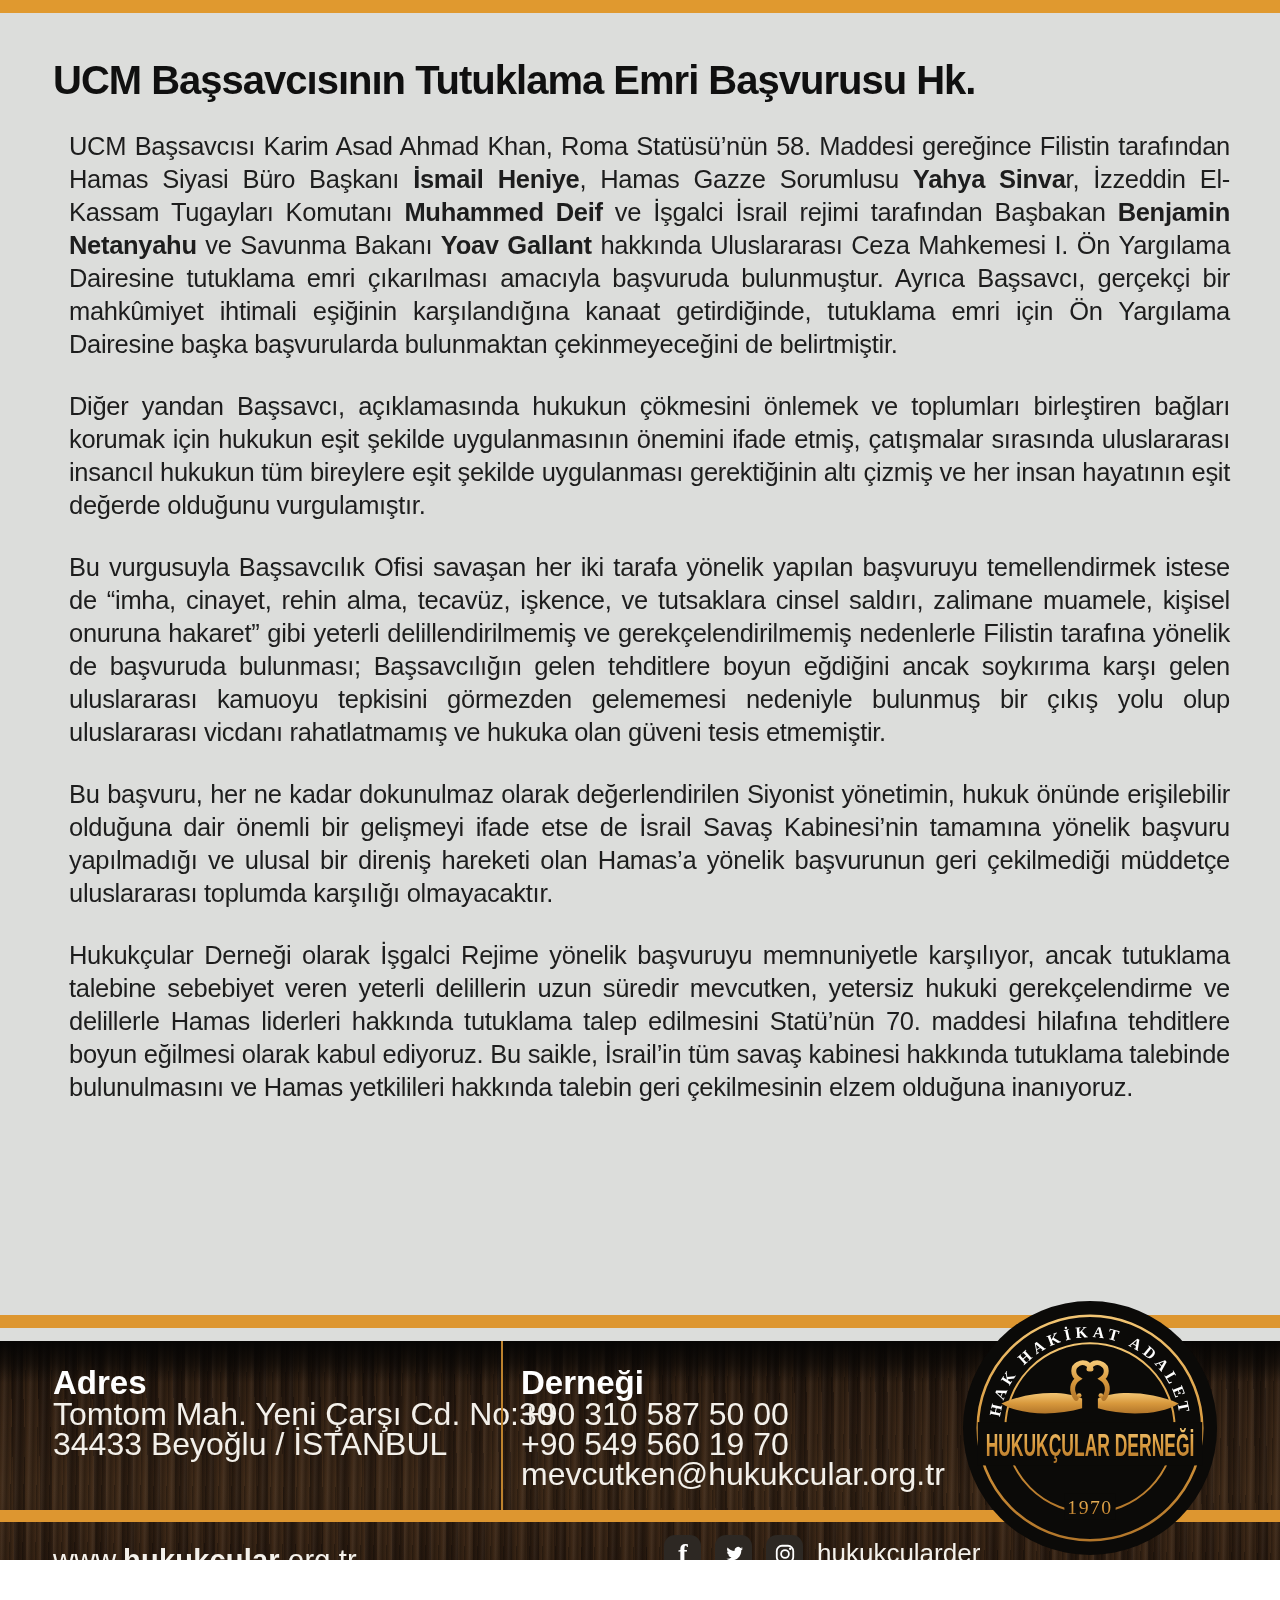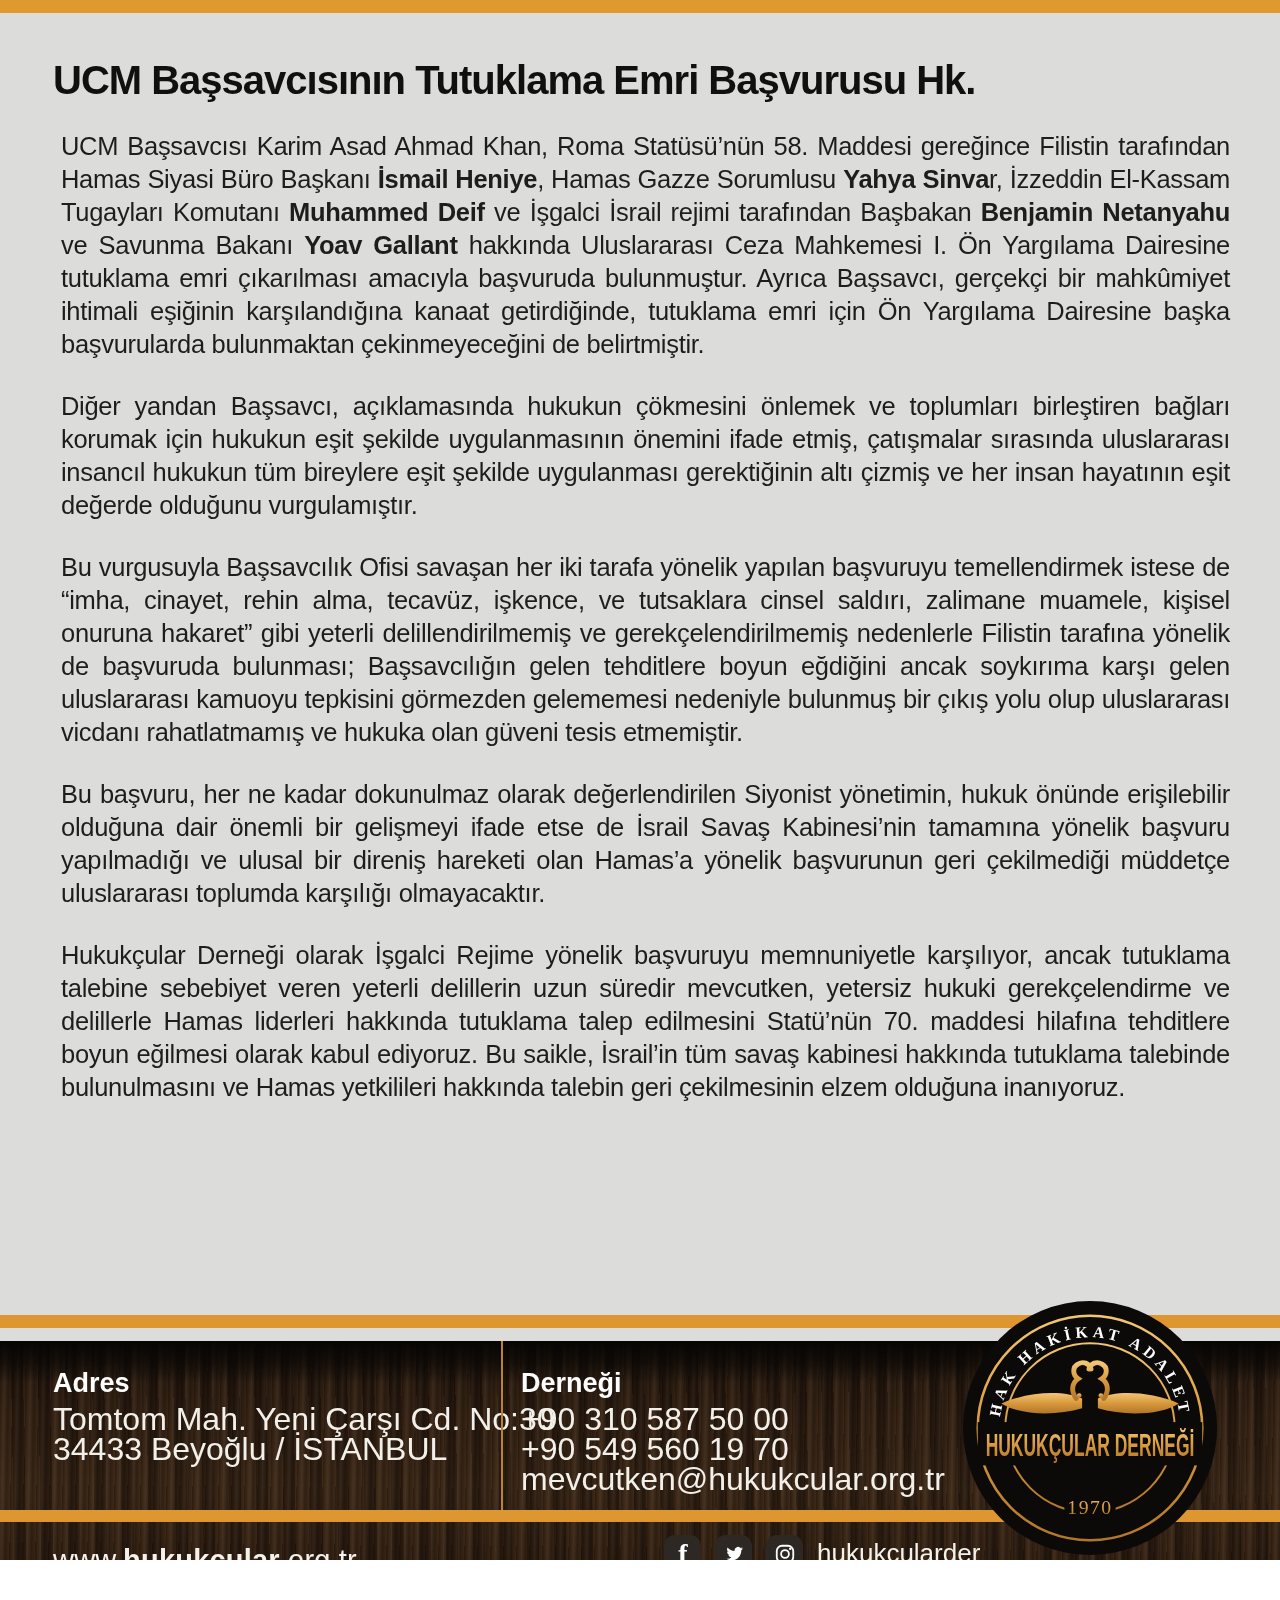--- a/index.html
+++ b/index.html
@@ -10,21 +10,21 @@
   .topbar{position:absolute;top:0;left:0;width:1280px;height:13px;background:#e0992f;}
 
   
   .content{position:absolute;top:13px;left:0;right:0;padding:46px 50px 0 53px;}
   .content h1{
     margin:0 0 28px 0;color:#101010;
     font-family:"Liberation Sans",sans-serif;font-weight:800;font-size:40px;line-height:1.08;
     letter-spacing:-1px;
   }
   .content p{
-    margin:0 0 29px 8px;color:#1d1d1d;
+    margin:0 0 29px 16px;color:#1d1d1d;
     font-size:25.5px;line-height:33px;letter-spacing:-0.3px;
     text-align:justify;
   }
   .content p b{font-weight:700;}
 
   
   .divider-line{position:absolute;top:1315px;left:0;width:1280px;height:13px;background:#dd9630;z-index:1;}
 
   
   .footer{
@@ -37,21 +37,21 @@
     z-index:2;color:#f2efe9;
   }
   .footer::before{ 
     content:"";position:absolute;top:0;left:0;right:0;height:42px;
     background:linear-gradient(180deg, rgba(6,5,4,.97) 0%, rgba(6,5,4,.55) 55%, rgba(6,5,4,0) 100%);
     pointer-events:none;
   }
   .footer-col{position:absolute;top:26px;}
   .footer-col.address{left:53px;}
   .footer-col.contact{left:521px;}
-  .footer-heading{font-weight:700;font-size:27px;line-height:32px;margin-bottom:5px;color:#ffffff;}
+  .footer-heading{font-weight:700;font-size:33px;line-height:32px;color:#ffffff;}
   .footer-line{font-size:32px;line-height:30px;color:#f3f0ea;}
   .v-divider{position:absolute;left:501px;top:0;width:2px;height:170px;background:#bd822e;}
 
   
   .bottom-line{position:absolute;top:1510px;left:0;width:1280px;height:12px;background:#dd9630;z-index:3;}
 
   
   .bottombar{position:absolute;left:0;top:181px;width:1280px;height:78px;}
   .website{position:absolute;left:53px;top:22px;font-size:29px;color:#f4f1eb;letter-spacing:.2px;}
   .website b{font-weight:700;}

